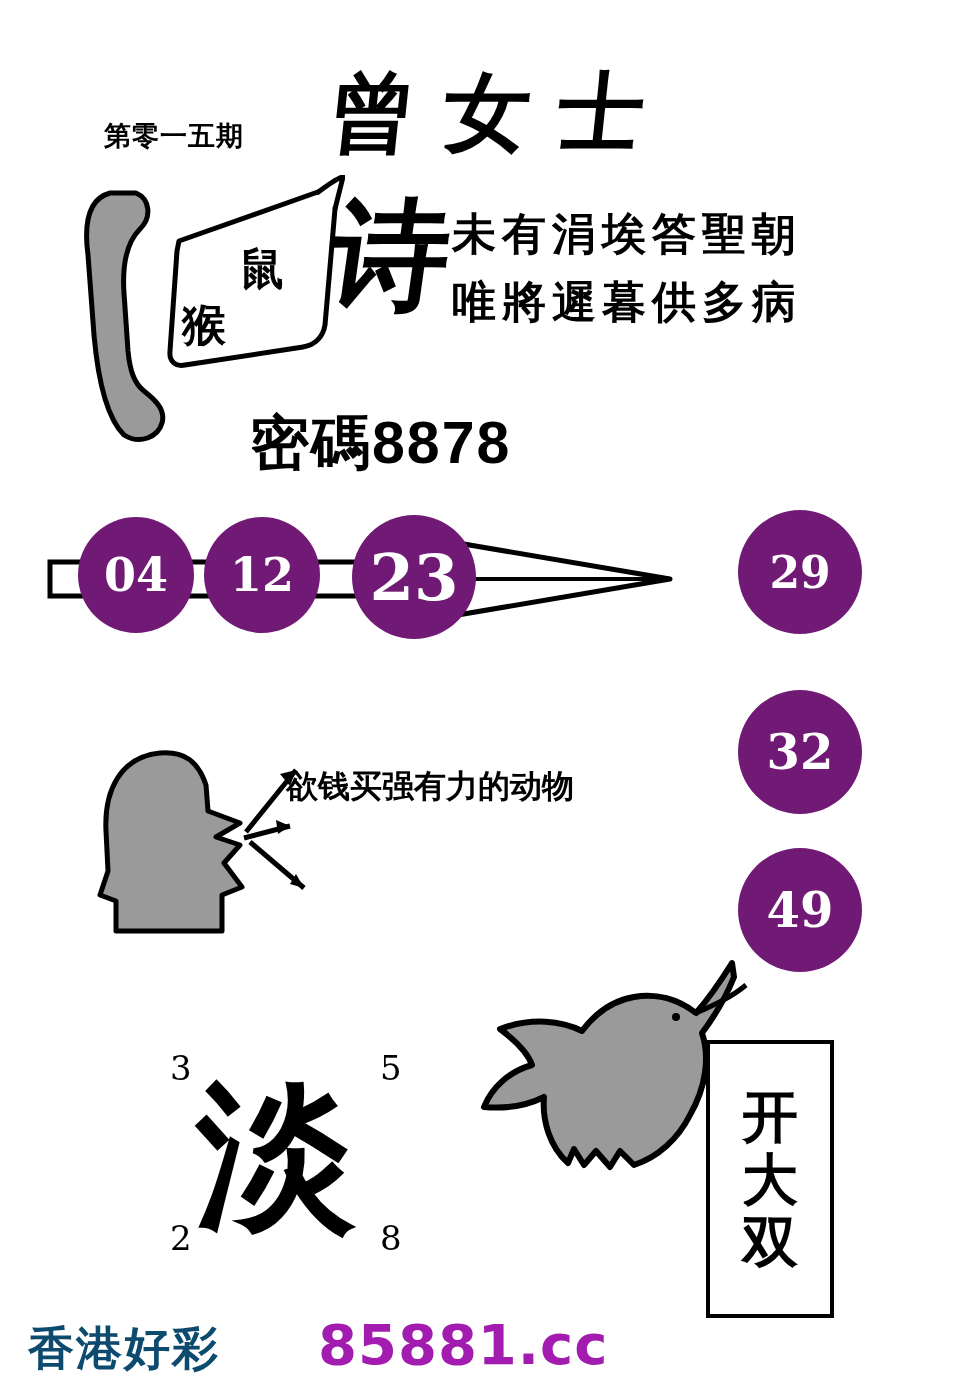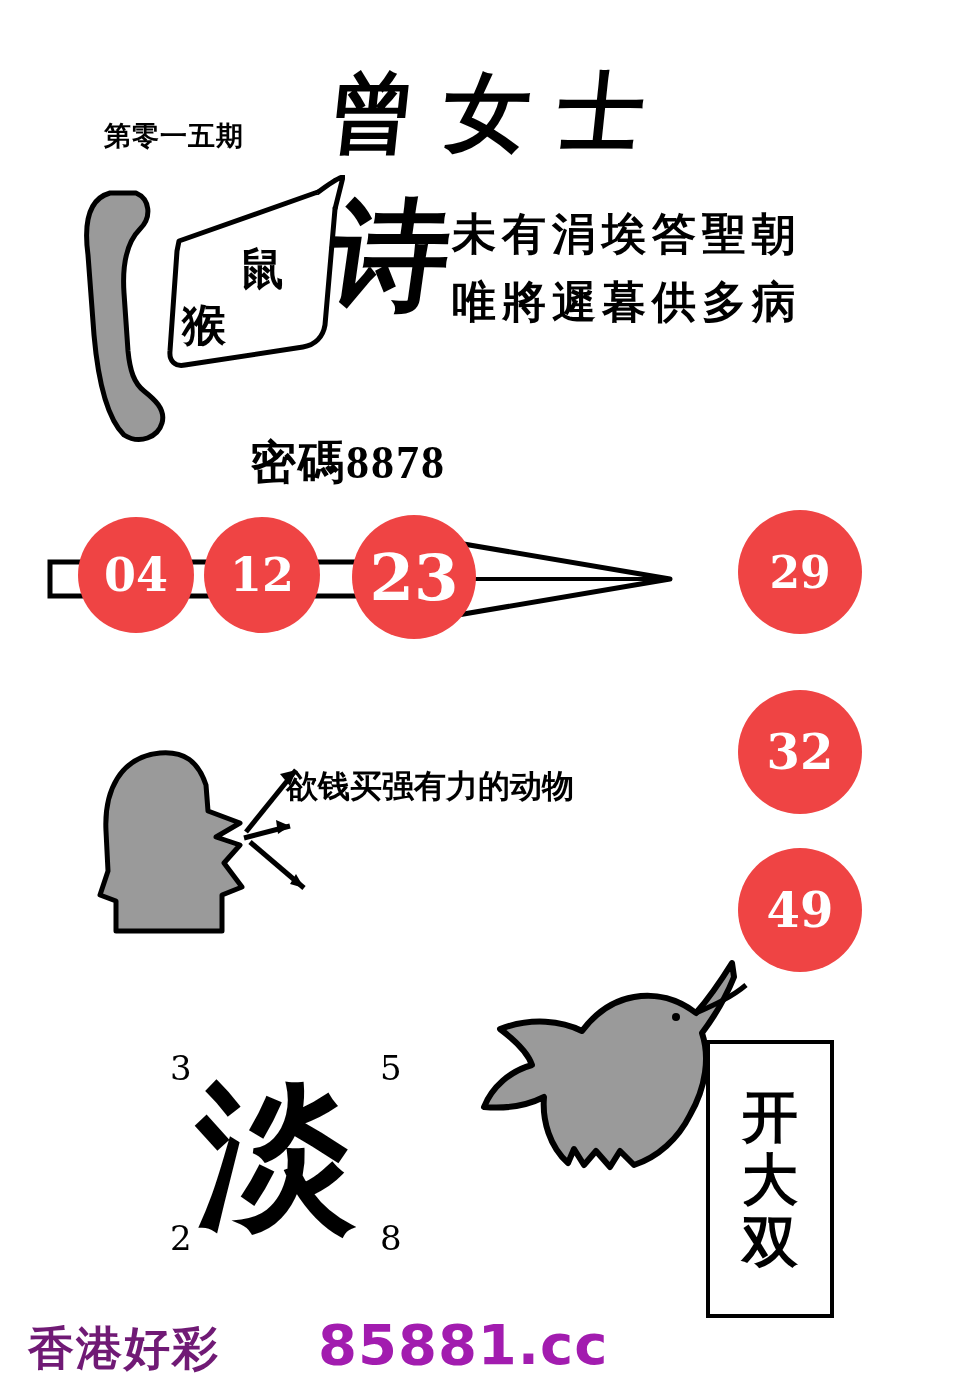--- a/index.html
+++ b/index.html
@@ -54,29 +54,29 @@
   
   .poem{
     position:absolute;left:452px;top:200px;
     font-family:"DejaVu Serif","Liberation Serif",serif;
     font-size:44px;font-weight:700;letter-spacing:6px;
     line-height:1.55;white-space:nowrap;
   }
 
   
   .password{
-    position:absolute;left:250px;top:432px;
-    font-family:Liberation Serif, serif;
-    font-size:46px;font-weight:700;letter-spacing:2px;
+    position:absolute;left:250px;top:404px;
+    font-family:Liberation Sans, sans-serif;
+    font-size:59px;font-weight:700;letter-spacing:2px;
     white-space:nowrap;
   }
 
   
   .ball{
-    position:absolute;border-radius:50%;background:#ef4444;color:#fff;
+    position:absolute;border-radius:50%;background:#701a75;color:#fff;
     display:flex;align-items:center;justify-content:center;
     font-family:"DejaVu Serif","Liberation Serif",serif;
     font-weight:700;
   }
   .ball.b1{left:78px;top:517px;width:116px;height:116px;font-size:46px;}
   .ball.b2{left:204px;top:517px;width:116px;height:116px;font-size:46px;}
   .ball.b3{left:352px;top:515px;width:124px;height:124px;font-size:64px;}
   .ball.r1{left:738px;top:510px;width:124px;height:124px;font-size:44px;}
   .ball.r2{left:738px;top:690px;width:124px;height:124px;font-size:48px;}
   .ball.r3{left:738px;top:848px;width:124px;height:124px;font-size:48px;}
@@ -124,21 +124,21 @@
   }
   .sign span{
     font-family:"DejaVu Serif","Liberation Serif",serif;
     font-size:56px;font-weight:700;line-height:1.12;
   }
 
   
   .footer-cn{
     position:absolute;left:28px;top:1318px;
     font-family:"DejaVu Sans","Liberation Sans",sans-serif;
-    font-size:46px;font-weight:700;color:#701a75;letter-spacing:2px;
+    font-size:46px;font-weight:700;color:#0c4a6e;letter-spacing:2px;
     white-space:nowrap;
   }
   .footer-url{
     position:absolute;left:318px;top:1312px;
     font-family:"DejaVu Sans","Liberation Sans",sans-serif;
     font-size:56px;font-weight:700;color:#a21caf;letter-spacing:1px;
     white-space:nowrap;
   }
 </style>
 </head>

